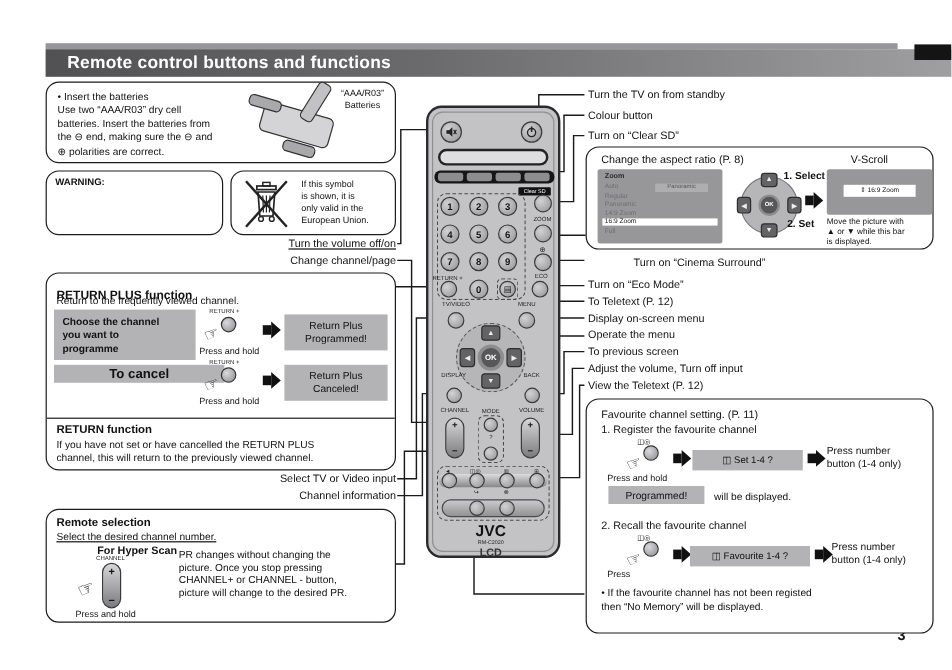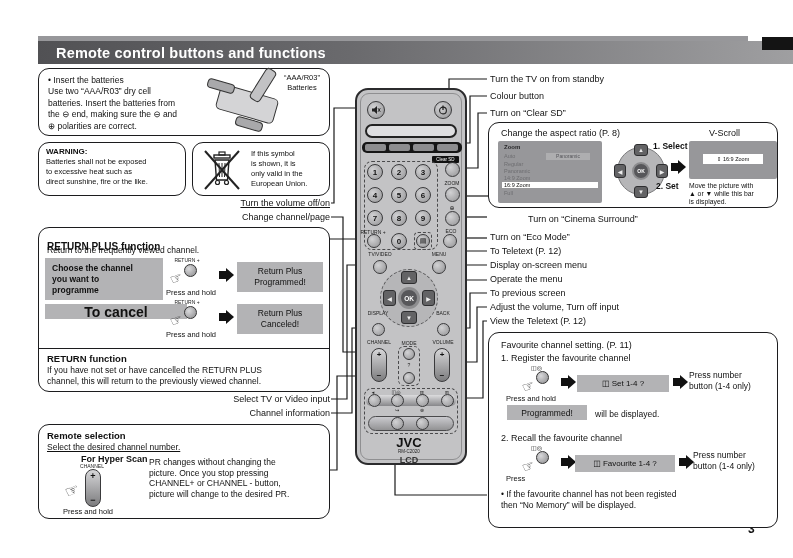--- a/index.html
+++ b/index.html
@@ -92,23 +92,20 @@
       <div class="abs" style="left:168px;top:12px;width:26px;height:8px;background:#a9a9ab;border:1px solid #333;border-radius:4px;transform:rotate(16deg);"></div>
       <div class="abs" style="left:196px;top:50px;width:26px;height:8px;background:#a9a9ab;border:1px solid #333;border-radius:4px;transform:rotate(16deg);"></div>
       <div class="abs" style="left:206px;top:10px;width:34px;height:10px;background:#c2c2c4;border:1px solid #333;border-radius:4px;transform:rotate(-58deg);"></div>
     </div>
     <div class="abs ml" style="left:236px;top:4px;width:54px;font-size:7.5px;line-height:9.5px;text-align:center;">“AAA/R03”
 Batteries</div>
   </div>
 
   <div class="box" style="left:38px;top:142px;width:148px;height:54px;">
     <div class="abs b" style="left:7px;top:4px;font-size:8px;">WARNING:</div>
-    <div class="abs ml" style="left:7px;top:14px;font-size:7.5px;line-height:9.8px;">Batteries shall not be exposed
-to excessive heat such as
-direct sunshine, fire or the like.</div>
   </div>
 
   <div class="box" style="left:192px;top:142px;width:138px;height:54px;">
     <svg class="abs" style="left:10px;top:6px;" width="38" height="42" viewBox="0 0 38 42">
       <rect x="11" y="6" width="16" height="3" fill="none" stroke="#222" stroke-width="1.4"></rect>
       <rect x="16" y="3" width="6" height="3" fill="none" stroke="#222" stroke-width="1.2"></rect>
       <path d="M12,11 h14 l-1.5,20 h-11 z" fill="none" stroke="#222" stroke-width="1.4"></path>
       <line x1="16" y1="14" x2="16.5" y2="28" stroke="#222" stroke-width="1"></line>
       <line x1="19" y1="14" x2="19" y2="28" stroke="#222" stroke-width="1"></line>
       <line x1="22" y1="14" x2="21.5" y2="28" stroke="#222" stroke-width="1"></line>
@@ -134,21 +131,21 @@
     <div class="gbox b ml" style="left:6px;top:30px;width:118px;height:42px;font-size:8.5px;justify-content:flex-start;text-align:left;padding-left:7px;line-height:11px;">Choose the channel
 you want to
 programme</div>
     <div class="rl" style="left:128px;top:29px;width:40px;">RETURN +</div>
     <div class="pressbtn" style="left:145px;top:36px;"></div>
     <div class="hand" style="left:131px;top:42px;">☞</div>
     <div class="abs" style="left:127px;top:60px;font-size:7.5px;">Press and hold</div>
     <div class="barrow" style="left:180px;top:43px;"></div>
     <div class="gbox ml" style="left:198px;top:34px;width:86px;height:30px;font-size:8.5px;line-height:11px;">Return Plus
 Programmed!</div>
-    <div class="gbox b" style="left:6px;top:76px;width:142px;height:15px;font-size:14px;">To cancel</div>
+    <div class="gbox b" style="left:6px;top:76px;width:142px;height:15px;font-size:11px;">To cancel</div>
     <div class="rl" style="left:128px;top:71px;width:40px;">RETURN +</div>
     <div class="pressbtn" style="left:145px;top:78px;"></div>
     <div class="hand" style="left:131px;top:84px;">☞</div>
     <div class="abs" style="left:127px;top:102px;font-size:7.5px;">Press and hold</div>
     <div class="barrow" style="left:180px;top:85px;"></div>
     <div class="gbox ml" style="left:198px;top:76px;width:86px;height:30px;font-size:8.5px;line-height:11px;">Return Plus
 Canceled!</div>
     <div class="abs" style="left:0;top:120px;width:290px;height:0;border-top:1.2px solid #1c1c1e;"></div>
     <div class="abs b" style="left:8px;top:125px;font-size:9.5px;">RETURN function</div>
     <div class="abs ml" style="left:8px;top:137px;font-size:8.5px;line-height:10.6px;">If you have not set or have cancelled the RETURN PLUS

